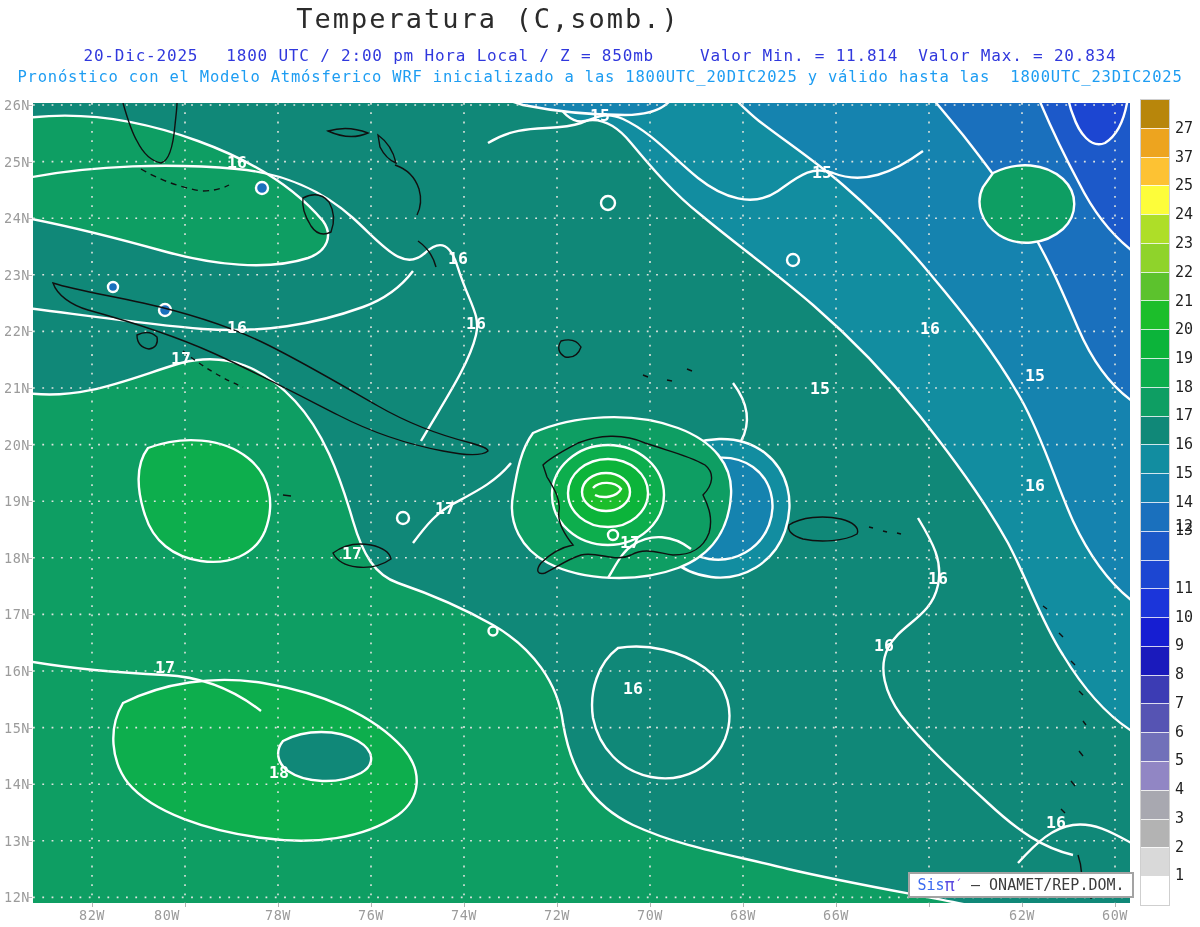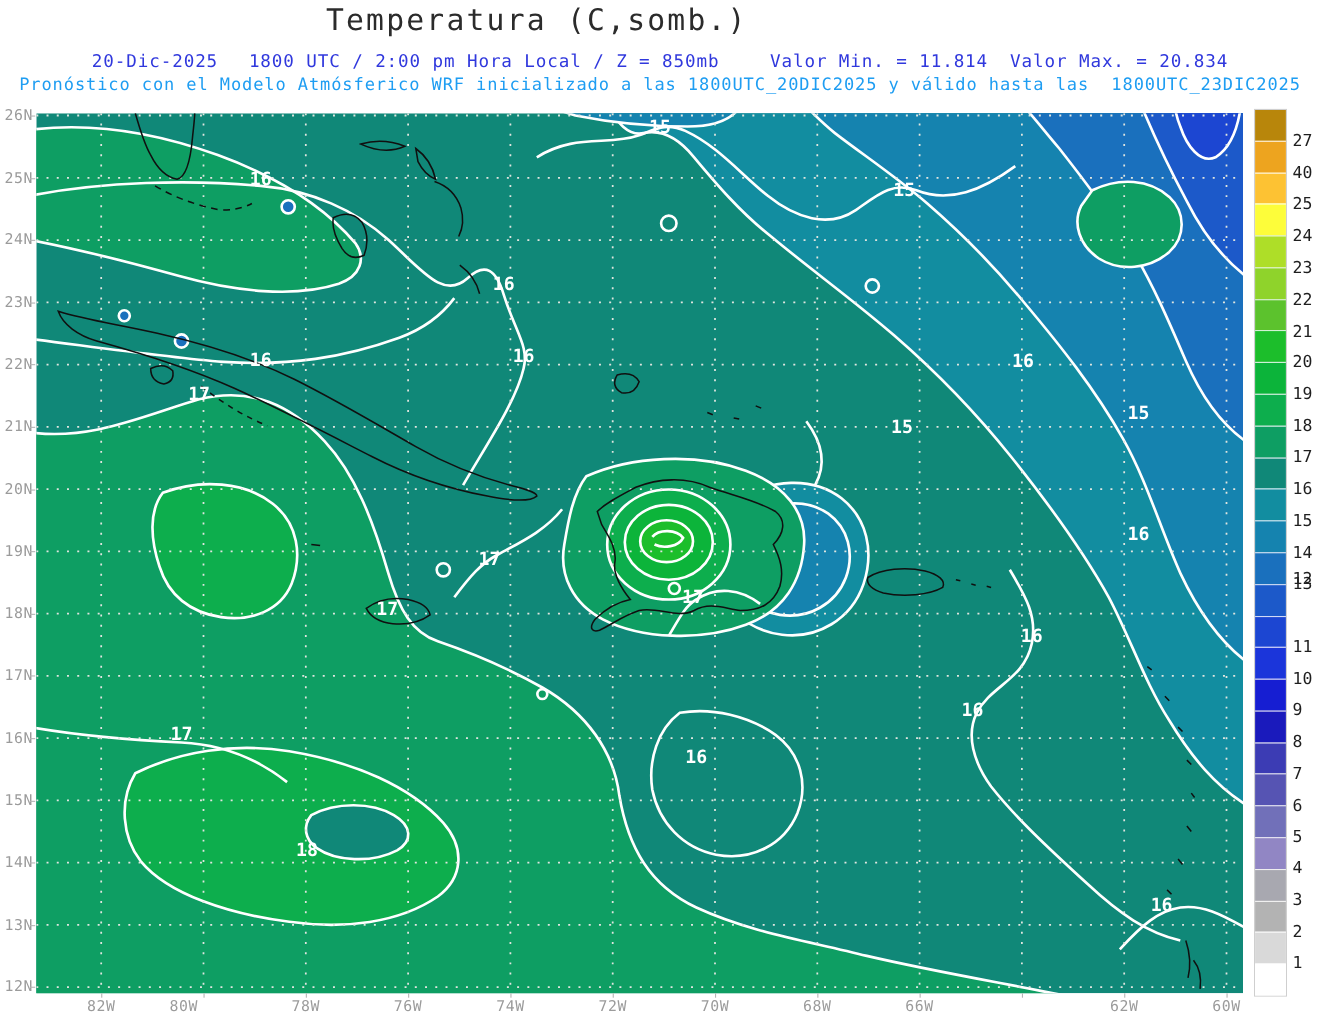--- a/index.html
+++ b/index.html
@@ -189,20 +189,21 @@
         <text x="905" y="481" class="clab">16</text>
         <text x="851" y="548" class="clab">16</text>
         <text x="132" y="570" class="clab">17</text>
         <text x="600" y="591" class="clab">16</text>
         <text x="246" y="675" class="clab">18</text>
         <text x="1023" y="725" class="clab">16</text>
       </g>
 </svg>
 
   
+  <div class="wm" style="left:875px;top:769px;"><span class="sis">Sis</span><span class="pi">π</span><span class="accent">´</span><span class="rest"> – ONAMET/REP.DOM.</span></div>
 </div>
 
 <div class="cbar" id="cbar">
     <div class="cb-swatch" style="background: rgb(184, 134, 11);"></div>
     <div class="cb-swatch" style="background: rgb(237, 164, 31);"></div>
     <div class="cb-swatch" style="background: rgb(253, 194, 51);"></div>
     <div class="cb-swatch" style="background: rgb(253, 253, 58);"></div>
     <div class="cb-swatch" style="background: rgb(174, 222, 40);"></div>
     <div class="cb-swatch" style="background: rgb(143, 211, 43);"></div>
     <div class="cb-swatch" style="background: rgb(92, 194, 45);"></div>
@@ -223,21 +224,21 @@
     <div class="cb-swatch" style="background: rgb(86, 84, 179);"></div>
     <div class="cb-swatch" style="background: rgb(113, 112, 185);"></div>
     <div class="cb-swatch" style="background: rgb(145, 134, 196);"></div>
     <div class="cb-swatch" style="background: rgb(168, 168, 176);"></div>
     <div class="cb-swatch" style="background: rgb(179, 179, 179);"></div>
     <div class="cb-swatch" style="background: rgb(217, 217, 217);"></div>
     <div class="cb-swatch" style="background: rgb(255, 255, 255);"></div>
   </div>
 <div id="cbar-labels">
     <div class="cb-label" style="top: 118.75px;">27</div>
-    <div class="cb-label" style="top: 147.5px;">40</div>
+    <div class="cb-label" style="top: 147.5px;">37</div>
     <div class="cb-label" style="top: 176.25px;">25</div>
     <div class="cb-label" style="top: 205px;">24</div>
     <div class="cb-label" style="top: 233.75px;">23</div>
     <div class="cb-label" style="top: 262.5px;">22</div>
     <div class="cb-label" style="top: 292px;">21</div>
     <div class="cb-label" style="top: 320px;">20</div>
     <div class="cb-label" style="top: 348.75px;">19</div>
     <div class="cb-label" style="top: 377.5px;">18</div>
     <div class="cb-label" style="top: 406.25px;">17</div>
     <div class="cb-label" style="top: 435px;">16</div>

